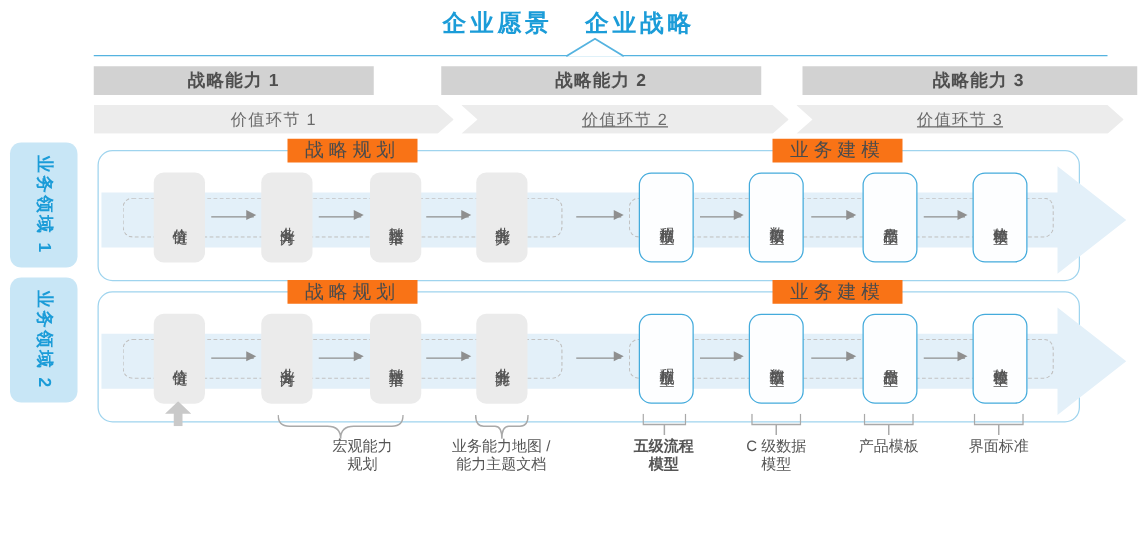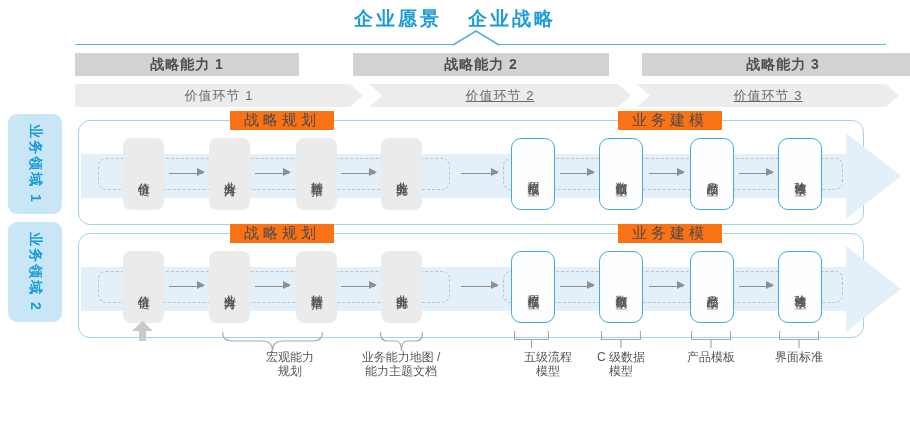--- a/index.html
+++ b/index.html
@@ -214,21 +214,21 @@
   </svg>
 
   <div class="ann" style="left:272px;margin-left:18px;">
     <div>宏观能力</div>
     <div>规划</div>
   </div>
   <div class="ann" style="left:401px;">
     <div>业务能力地图 /</div>
     <div>能力主题文档</div>
   </div>
-  <div class="ann" style="left:548px;">
+  <div class="ann" style="left:531px;font-weight:bold;">
     <div>五级流程</div>
     <div>模型</div>
   </div>
   <div class="ann" style="left:621px;">
     <div>C 级数据</div>
     <div>模型</div>
   </div>
   <div class="ann" style="left:711px;">
     <div>产品模板</div>
   </div>

